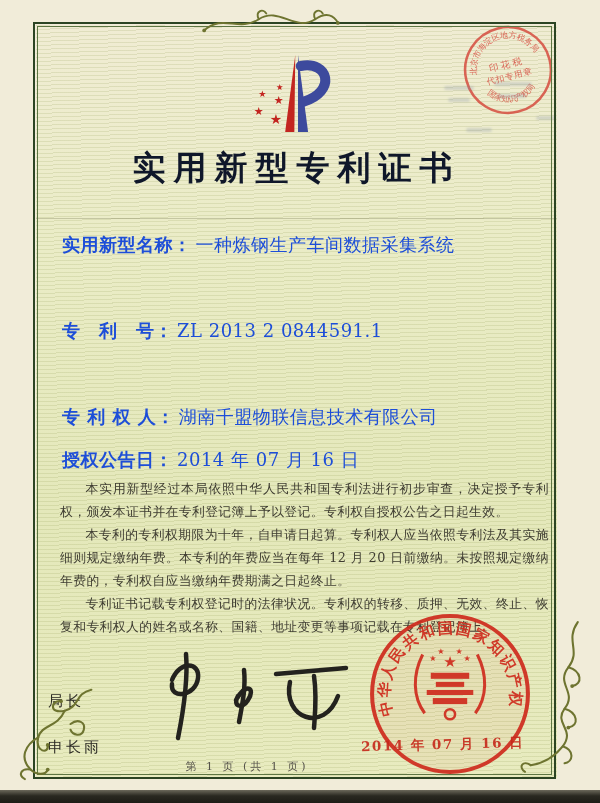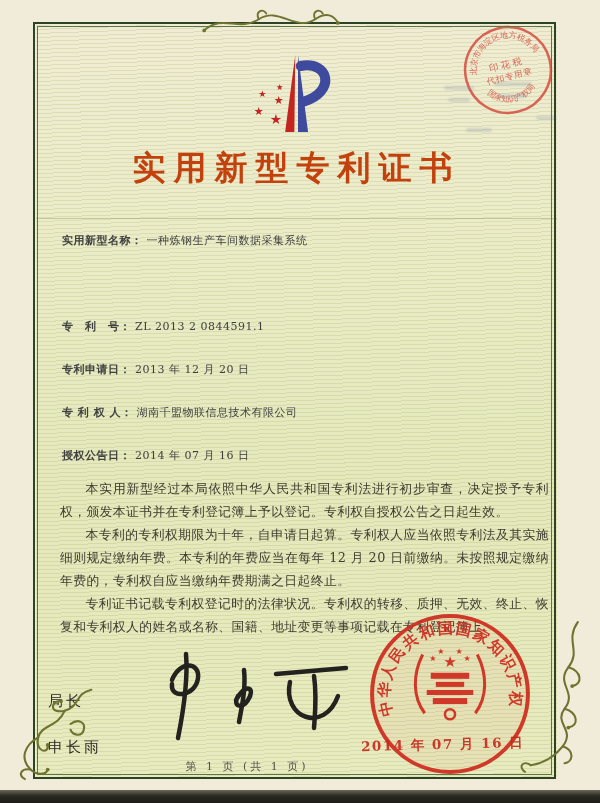--- a/index.html
+++ b/index.html
@@ -27,24 +27,24 @@
     background:rgba(110,110,75,.30);
   }
   .cert-no{
     position:absolute; left:48px; top:64px;
     font-size:12.5px; letter-spacing:1.5px; color:#57524a; white-space:nowrap;
   }
   .logo{ position:absolute; left:243px; top:46px; }
   .title{
     position:absolute; left:36px; top:146px; width:521px;
     text-align:center; font-size:33px; font-weight:bold;
-    letter-spacing:8px; color:#c2410c; white-space:nowrap;
+    letter-spacing:8px; color:#0f172a; white-space:nowrap;
   }
   .frow{
-    position:absolute; left:62px; font-size:11px; color:#404040;
+    position:absolute; left:62px; font-size:18px; color:#1d4ed8;
     white-space:nowrap; letter-spacing:.5px;
   }
   .frow .flabel{ font-weight:600; }
   .frow .fvalue{ margin-left:4px; }
   .paras{
     position:absolute; left:60px; top:477px; width:489px;
     font-size:12.8px; line-height:23px; color:#3e3c31;
     text-align:justify; letter-spacing:.4px;
   }
   .paras p{ margin:0; text-indent:2em; }
@@ -95,23 +95,20 @@
 
   <div class="title">实用新型专利证书</div>
 
   <div class="crease"></div>
 
   <div class="frow" style="top:233px">
     <span class="flabel">实用新型名称：</span><span class="fvalue">一种炼钢生产车间数据采集系统</span>
   </div>
   <div class="frow" style="top:319px">
     <span class="flabel">专　利　号：</span><span class="fvalue">ZL 2013 2 0844591.1</span>
-  </div>
-  <div class="frow" style="top:362px">
-    <span class="flabel">专利申请日：</span><span class="fvalue">2013 年 12 月 20 日</span>
   </div>
   <div class="frow" style="top:405px">
     <span class="flabel">专 利 权 人：</span><span class="fvalue">湖南千盟物联信息技术有限公司</span>
   </div>
   <div class="frow" style="top:448px">
     <span class="flabel">授权公告日：</span><span class="fvalue">2014 年 07 月 16 日</span>
   </div>
 
   <div class="paras">
     <p>本实用新型经过本局依照中华人民共和国专利法进行初步审查，决定授予专利权，颁发本证书并在专利登记簿上予以登记。专利权自授权公告之日起生效。</p>

